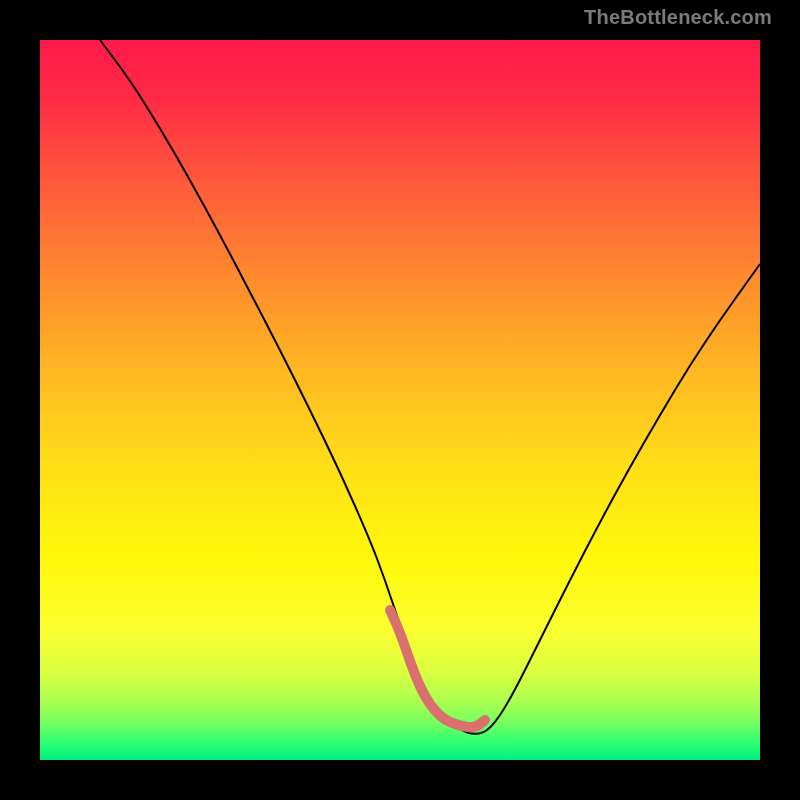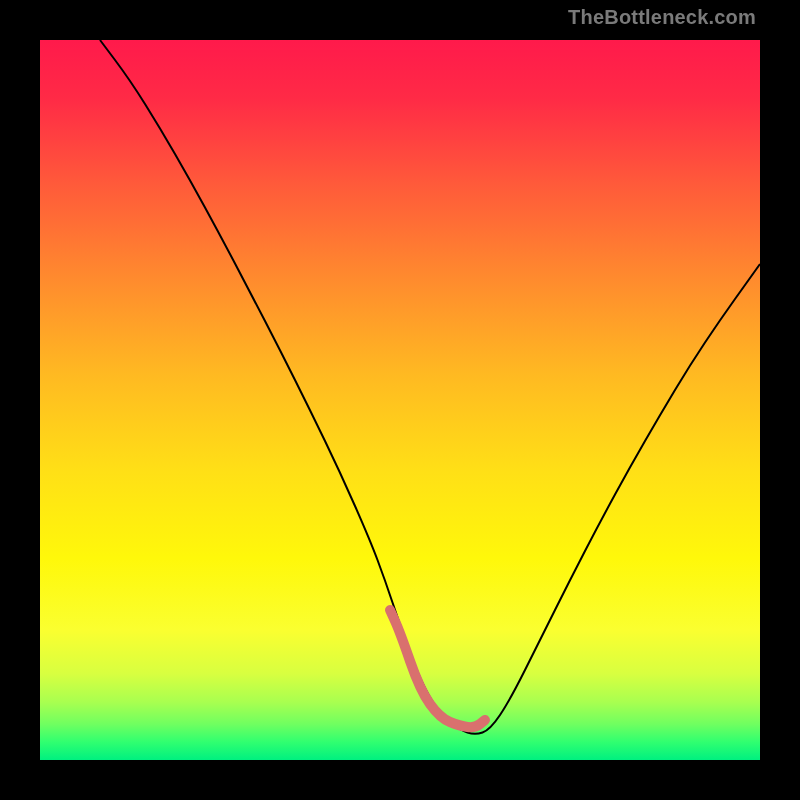--- a/index.html
+++ b/index.html
@@ -28,21 +28,21 @@
       #d8ff40 88%,
       #a8ff50 92%,
       #70ff60 95%,
       #30ff70 97.5%,
       #00f080 100%
     );
   }
   .attrib {
     position: absolute;
     top: 6px;
-    right: 44px;
+    right: 28px;
     font-family: Arial, Helvetica, sans-serif;
     font-size: 20px;
     font-weight: 600;
     color: #7a7a7a;
     letter-spacing: 0.2px;
   }
   svg.curve {
     position: absolute;
     left: 0; top: 0;
     width: 720px; height: 720px;

